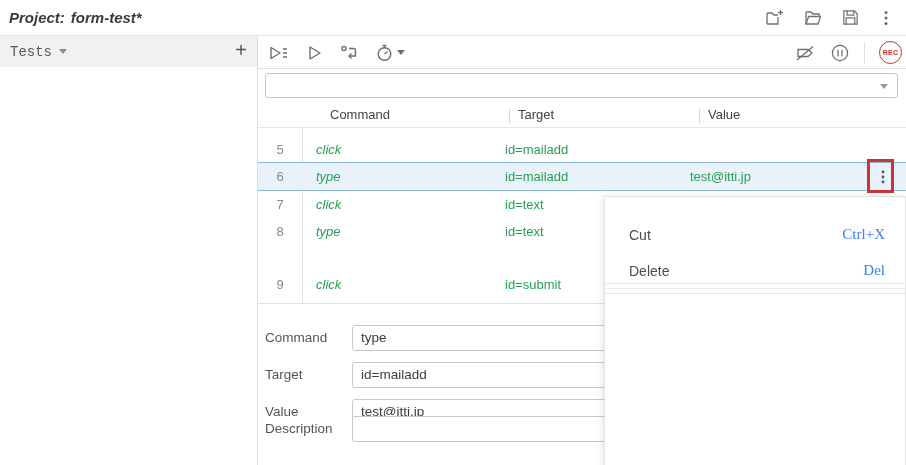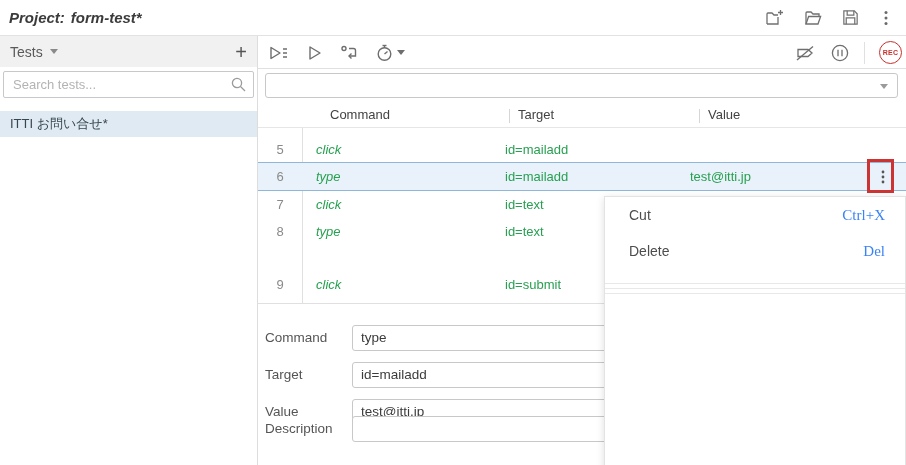--- a/index.html
+++ b/index.html
@@ -11,21 +11,21 @@
   
   .titlebar { position:absolute; left:0; top:0; width:906px; height:35px;
               display:flex; align-items:center; justify-content:space-between; }
   .titlebar .title { padding-left:9px; font-weight:bold; font-size:15px; color:#3b3b3b;font-style:italic; }
   .titlebar .title span { margin-right:6px; }
   .titlebar-icons { display:flex; align-items:center; gap:18px; padding-right:12px; }
   .icon-btn { display:inline-flex; align-items:center; justify-content:center; cursor:pointer; }
 
   
   .content { position:absolute; left:0; top:35px; width:906px; height:430px; border-top:1px solid #e2e2e2; }
-  .sidebar { position:absolute; left:0; top:0; width:258px; height:430px; border-right:1px solid #ddd; }
+  .sidebar { position:absolute; left:0; top:0; width:258px; height:430px; border-right:1px solid #ddd;font-family:Liberation Mono, monospace; }
   .sidebar-header { position:absolute; left:0; top:0; width:100%; height:31px; background:#f1f1f1;
                     display:flex; align-items:center; padding:0 10px; color:#5a5a5a; font-size:14px; }
   .sidebar-header .hdr-label { margin-right:7px; }
   .caret-down { width:0; height:0; border-left:4px solid transparent; border-right:4px solid transparent;
                 border-top:5px solid #8a8a8a; display:inline-block; }
   .sidebar-header .plus { margin-left:auto; font-size:20px; color:#555; font-weight:400; cursor:pointer; line-height:1; }
   .search-wrap { position:absolute; left:3px; top:35px; width:251px; height:27px; }
   .search-wrap input { width:100%; height:100%; border:1px solid #c8c8c8; border-radius:2px;
                        padding:0 28px 0 9px; font-size:13px; color:#444; font-family:inherit; }
   .search-wrap input::placeholder { color:#b3b3b3; }
@@ -79,21 +79,21 @@
   .form-row .flabel { position:absolute; left:7px; top:5px; color:#555; font-size:13.5px; }
   .finput { position:absolute; left:94px; top:0; width:540px; height:26px; border:1px solid #c8c8c8;
             border-radius:3px; background:#fff; padding:0 8px; line-height:24px; font-size:13.5px;
             color:#3c3c3c; white-space:nowrap; overflow:hidden; cursor:text; }
   .squiggle { text-decoration:underline; text-decoration-style:wavy; text-decoration-color:#e03131;
               text-decoration-thickness:1px; text-underline-offset:2px; }
 
   
   .context-menu { position:absolute; left:346px; top:160px; width:302px; height:300px; background:#fff;
                   border:1px solid #e3e3e3; box-shadow:0 2px 8px rgba(0,0,0,.13); z-index:20; }
-  .menu-item { height:36px; display:flex; align-items:flex-start; padding:0 20px 0 24px;
+  .menu-item { height:36px; display:flex; align-items:flex-end; padding:0 20px 0 24px;
                color:#4d4d4d; font-size:14px; cursor:pointer; }
   .menu-item .shortcut { margin-left:auto; color:#3b82f6; font-size:15px;font-family:Liberation Serif, serif; }
   .menu-divider { height:1px; background:#e8e8e8; margin:4px 0; }
 
   svg { display:block; }
 </style>
 </head>
 <body>
 
 <div class="app">
@@ -133,32 +133,20 @@
     </div>
   </div>
 
   <div class="content">
 
     <aside class="sidebar">
       <div class="sidebar-header">
         <span class="hdr-label">Tests</span>
         <span class="caret-down"></span>
         <span class="plus">+</span>
-      </div>
-      <div class="search-wrap">
-        <input type="text" placeholder="Search tests..." style="">
-        <span class="mag">
-          <svg width="17" height="17" viewBox="0 0 17 17" fill="none" stroke="#9a9a9a" stroke-width="1.3">
-            <circle cx="7" cy="7" r="4.6"></circle>
-              <path d="M10.5,10.5 L15,15"></path>
-          </svg>
-        </span>
-      </div>
-      <div class="test-list">
-        <div class="test-item selected">ITTI お問い合せ*</div>
       </div>
     </aside>
 
     <main class="main">
 
       <div class="toolbar">
         <div class="tb-left">
           <span class="icon-btn">
             <svg width="21" height="20" viewBox="0 0 21 20" fill="none" stroke="#6e6e6e" stroke-width="1.4">
               <path d="M3,4.5 L12,10 L3,15.5 Z" stroke-linejoin="round"></path>

